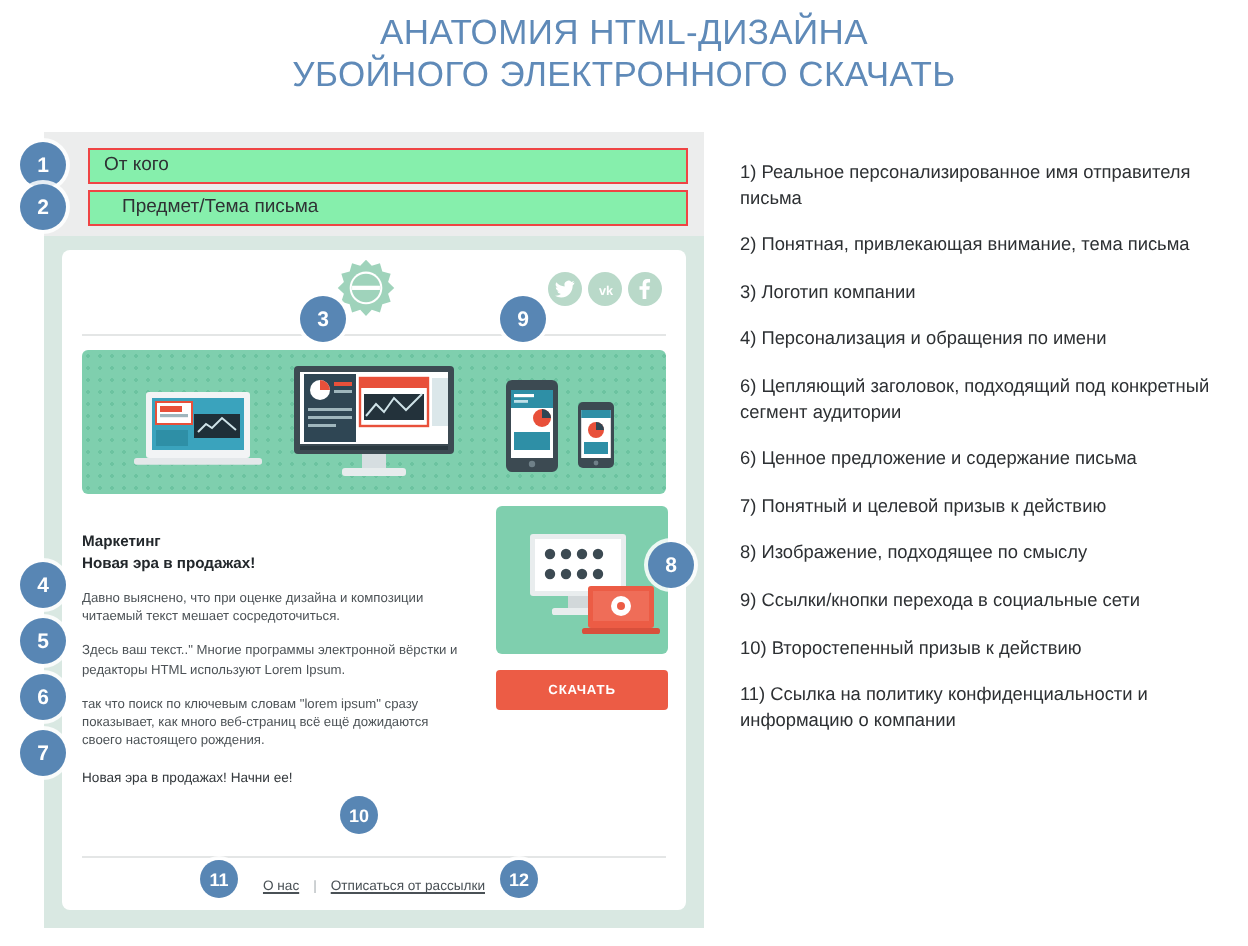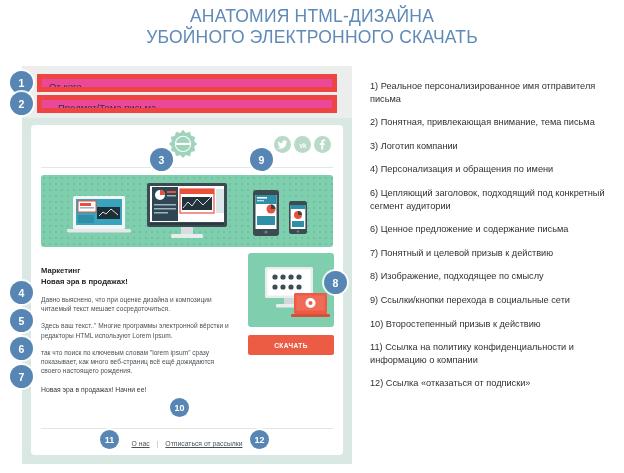--- a/index.html
+++ b/index.html
@@ -24,22 +24,22 @@
   .title .l2 { display: block; }
 
   
   .mock { position: absolute; left: 22px; top: 66px; width: 330px; height: 398px; }
 
   .head-band {
     position: absolute; left: 0; top: 0; width: 330px; height: 52px;
     background: #eceded;
   }
   .field {
-    position: absolute; left: 15px; width: 300px; height: 18px;
-    background: #ec4899; border: 5px solid #ef4444;
+    position: absolute; left: 22px; width: 300px; height: 18px;
+    background: #86efac; border: 1px solid #ef4444;
     font-size: 9.5px; color: #2f3234;
     line-height: 16px; padding-left: 7px;
     white-space: nowrap; overflow: hidden;
   }
   .field.f1 { top: 8px; }
   .field.f2 { top: 29px; padding-left: 16px; }
 
   .email-frame {
     position: absolute; left: 0; top: 52px; width: 330px; height: 346px;
     background: #d9e8e2;
@@ -312,16 +312,15 @@
     <li>2) Понятная, привлекающая внимание, тема письма</li>
     <li>3) Логотип компании</li>
     <li>4) Персонализация и обращения по имени</li>
     <li>6) Цепляющий заголовок, подходящий под конкретный сегмент аудитории</li>
     <li>6) Ценное предложение и содержание письма</li>
     <li>7) Понятный и целевой призыв к действию</li>
     <li>8) Изображение, подходящее по смыслу</li>
     <li>9) Ссылки/кнопки перехода в социальные сети</li>
     <li>10) Второстепенный призыв к действию</li>
     <li>11) Ссылка на политику конфиденциальности и информацию о компании</li>
-    <li>12) Ссылка «отказаться от подписки»</li>
   </ul>
 
 </div>
 
 </body></html>

